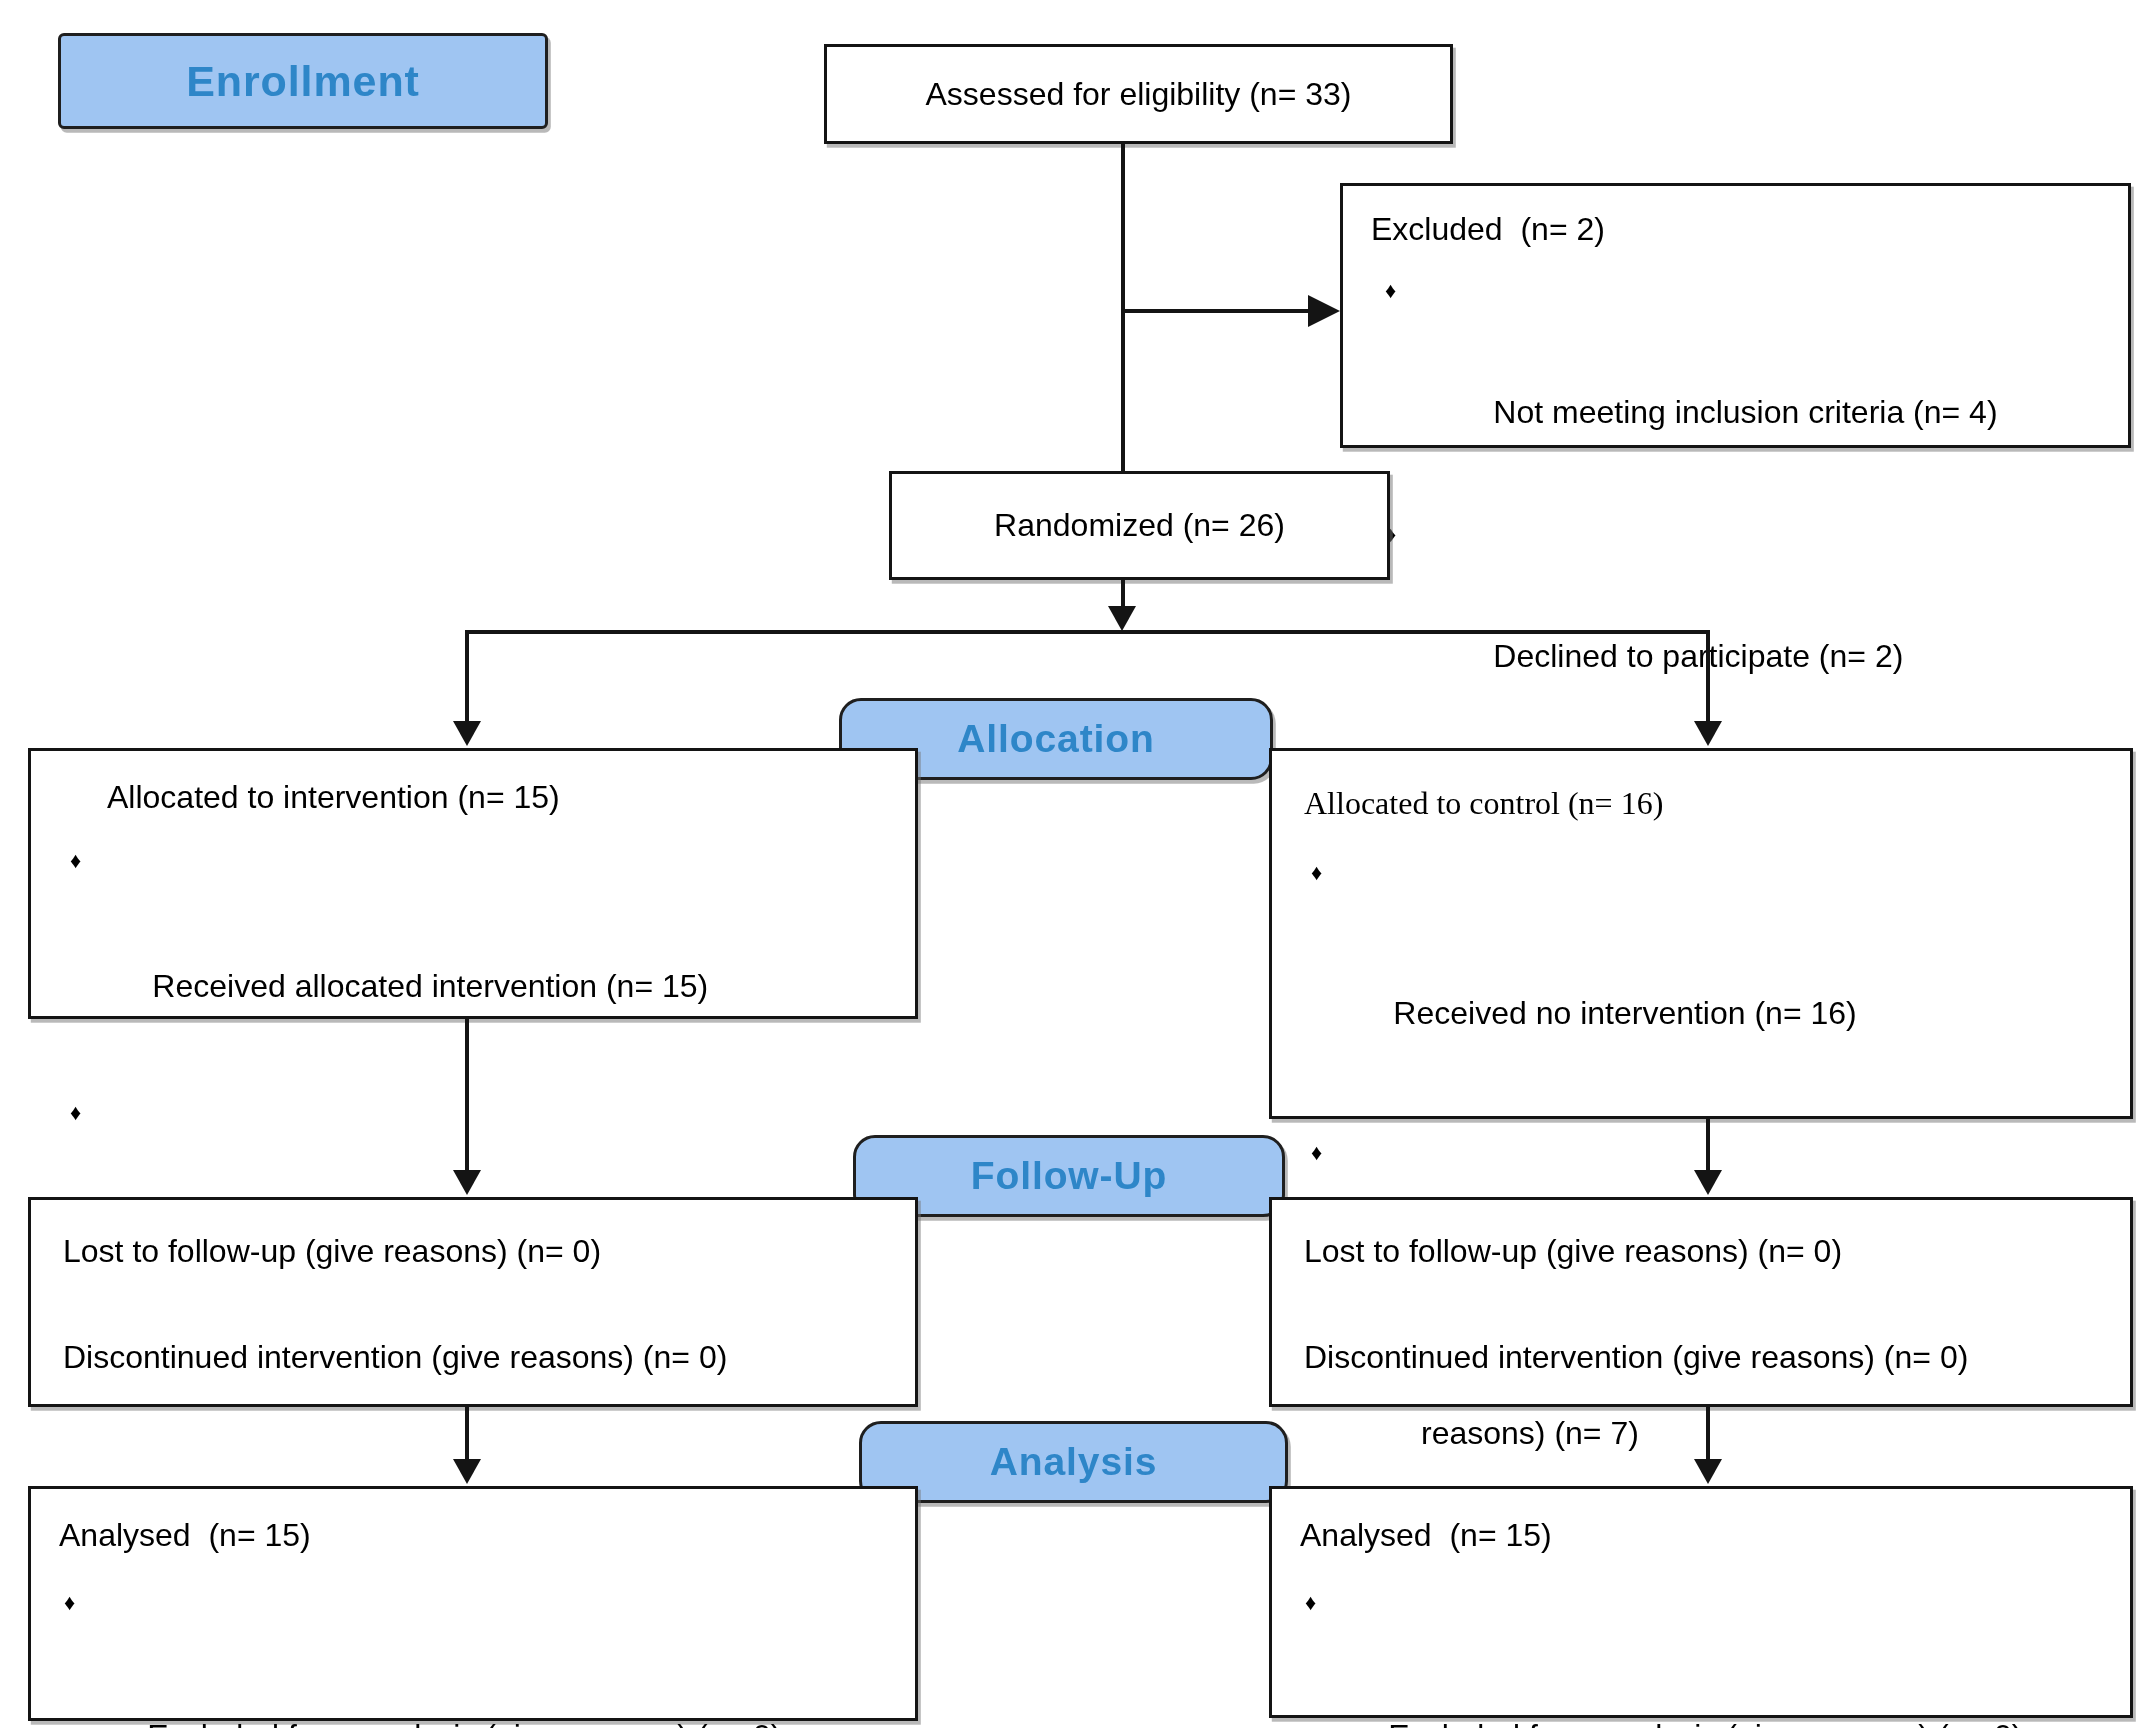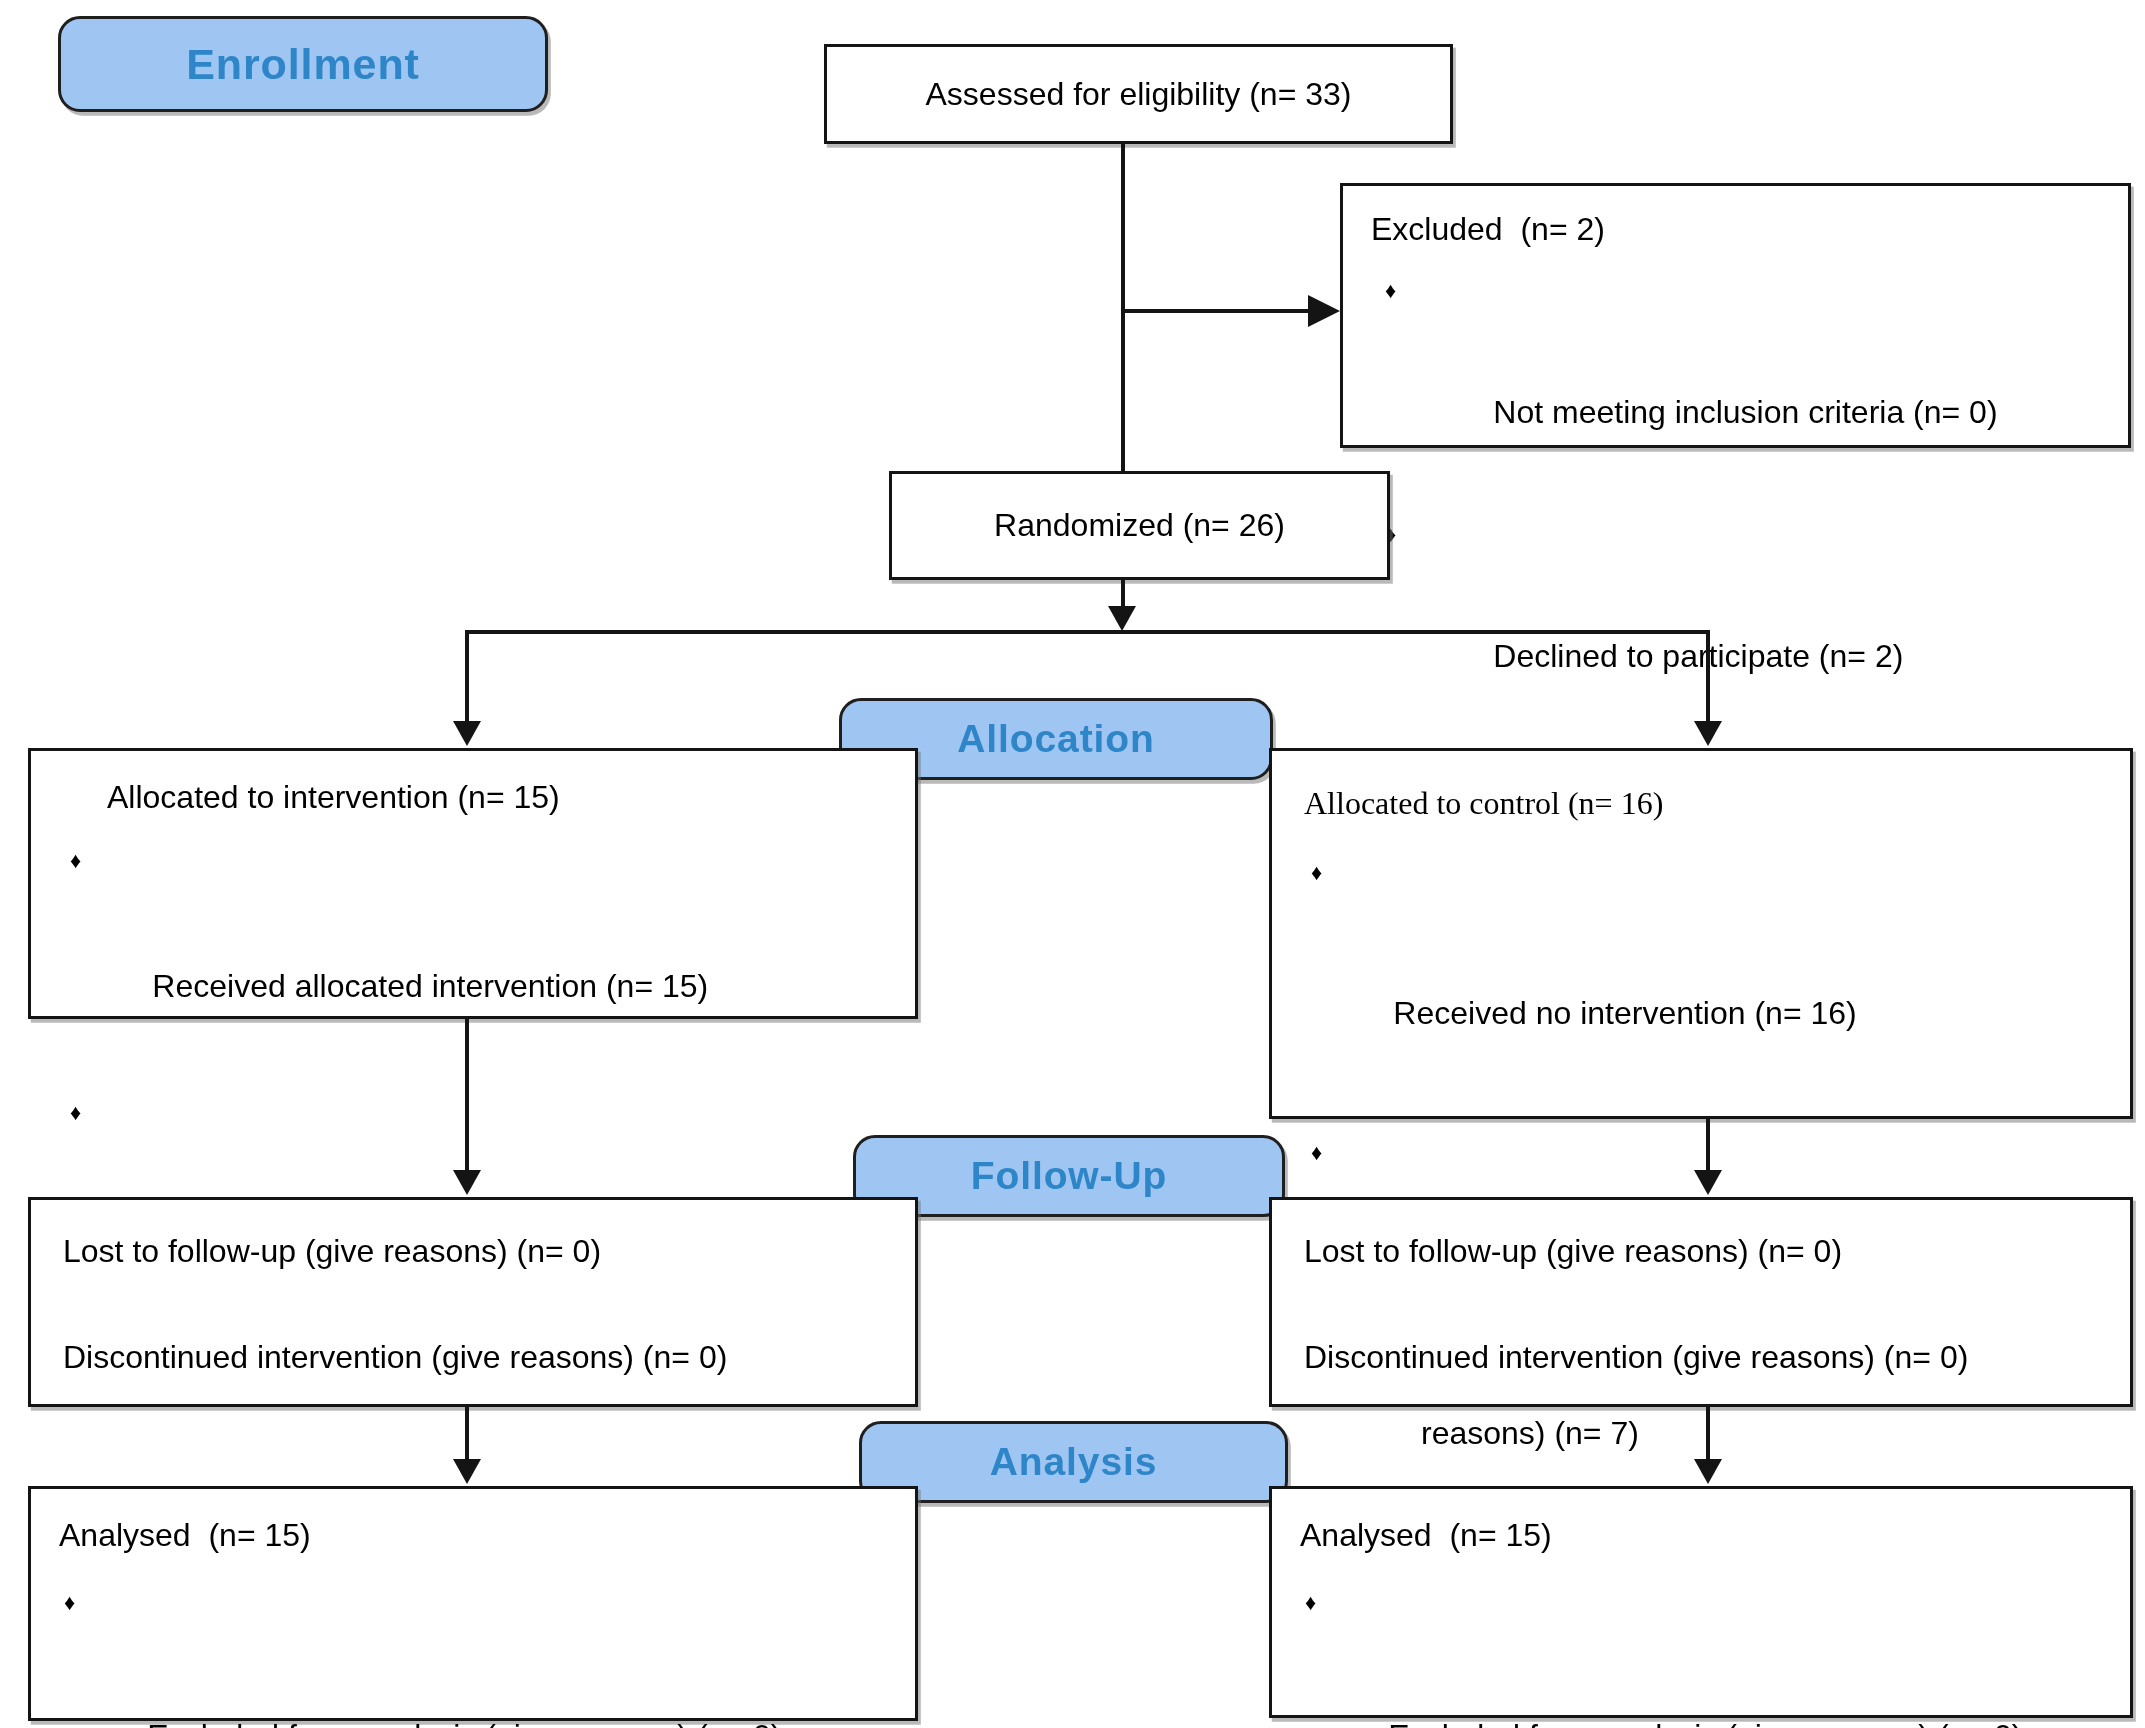--- a/index.html
+++ b/index.html
@@ -32,21 +32,21 @@
     border-left:14px solid transparent;border-right:14px solid transparent;
     border-top:25px solid #141414;
   }
   .arrow-right{
     position:absolute;width:0;height:0;
     border-top:16px solid transparent;border-bottom:16px solid transparent;
     border-left:32px solid #141414;
   }
 
   
-  #lbl-enrollment{left:58px;top:16px;width:490px;height:96px;font-size:43px;}
+  #lbl-enrollment{left:58px;top:33px;width:490px;height:96px;font-size:43px;border-radius:6px;}
   #box-assessed{left:824px;top:44px;width:629px;height:100px;}
   #box-excluded{left:1340px;top:183px;width:791px;height:265px;padding-top:13px;}
   #box-excluded .row{line-height:61px;}
   #box-excluded .title{padding-left:28px;}
   #box-excluded .bullet{padding-left:97px;}
   #box-excluded .bullet-glyph{left:42px;}
   #box-randomized{left:889px;top:471px;width:501px;height:109px;}
 
   #lbl-allocation{left:839px;top:698px;width:434px;height:82px;}
   #box-alloc-left{left:28px;top:748px;width:890px;height:271px;padding-top:15px;}
@@ -104,21 +104,21 @@
   </div>
 
   <div class="box center" id="box-assessed">
     <span class="row">Assessed for eligibility (n= 33)</span>
   </div>
 
   <div class="box" id="box-excluded">
     <div class="row title">Excluded  (n= 2)</div>
     <div class="row bullet">
       <span class="bullet-glyph">♦</span>
-      <span>Not meeting inclusion criteria (n= 0)</span>
+      <span>Not meeting inclusion criteria (n= 4)</span>
     </div>
     <div class="row bullet">
       <span class="bullet-glyph">♦</span>
       <span>Declined to participate (n= 2)</span>
     </div>
     <div class="row bullet">
       <span class="bullet-glyph">♦</span>
       <span>Other reasons (n= 0)</span>
     </div>
   </div>

